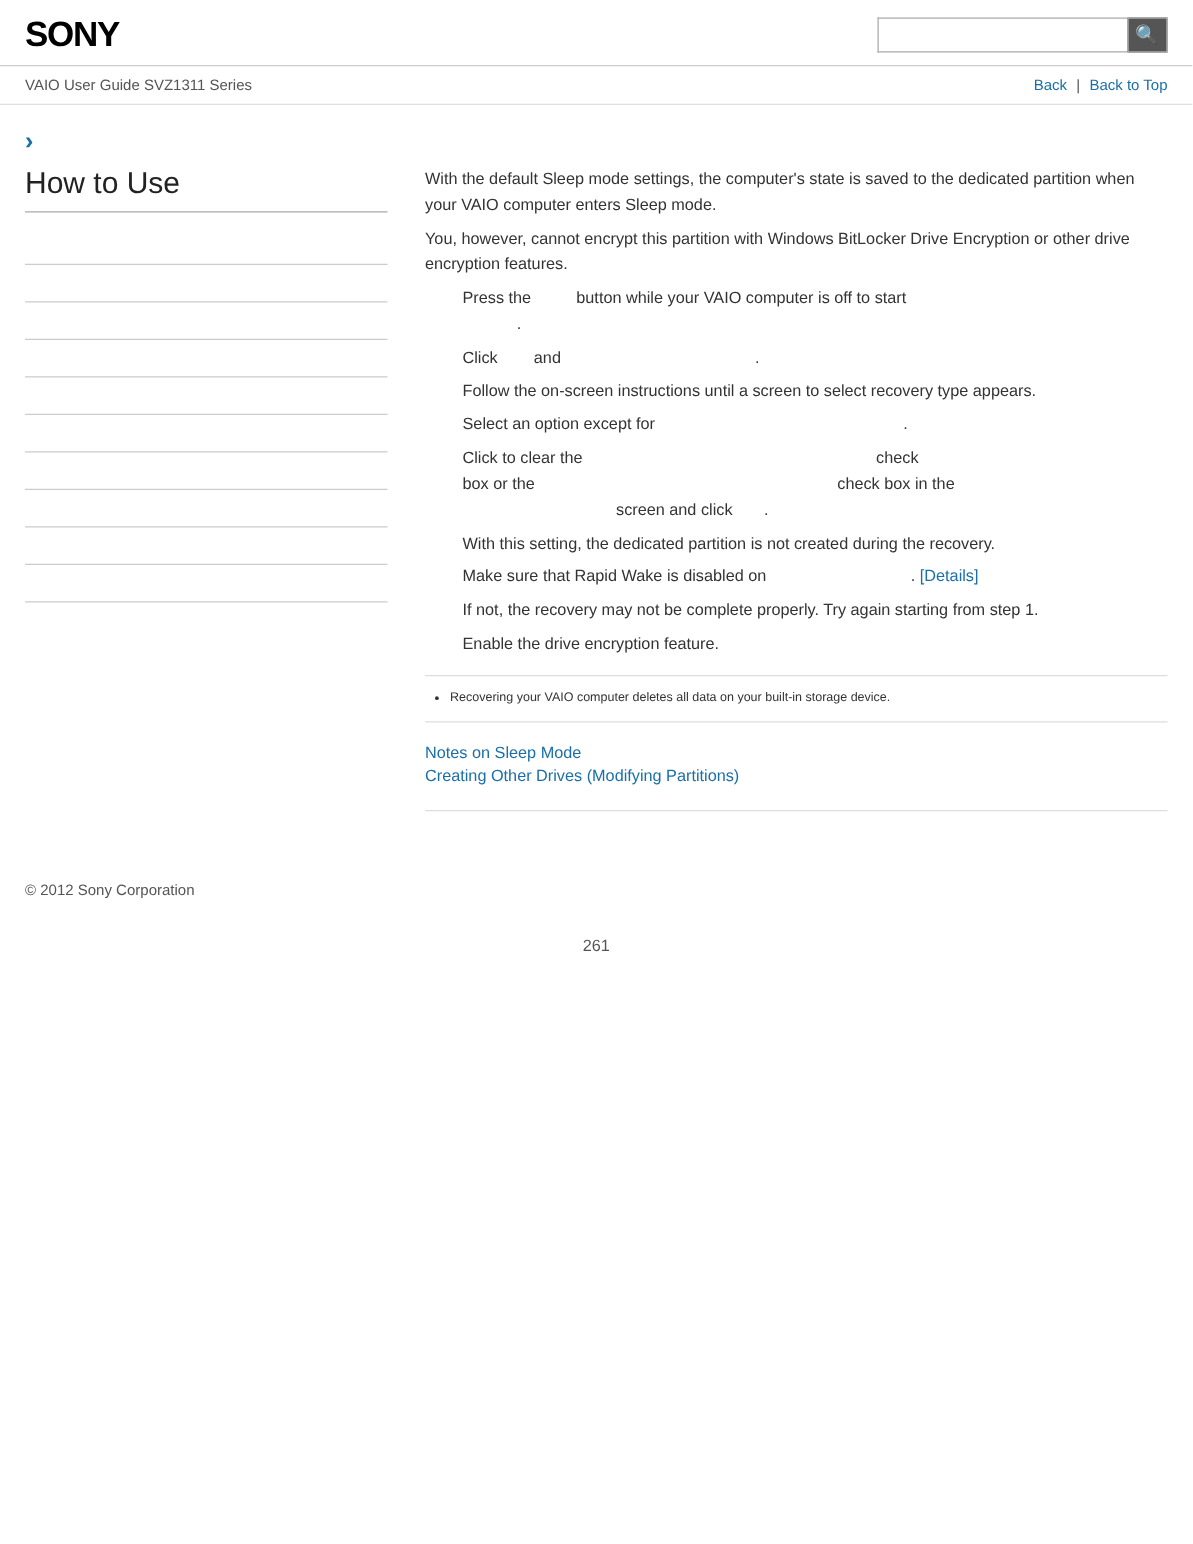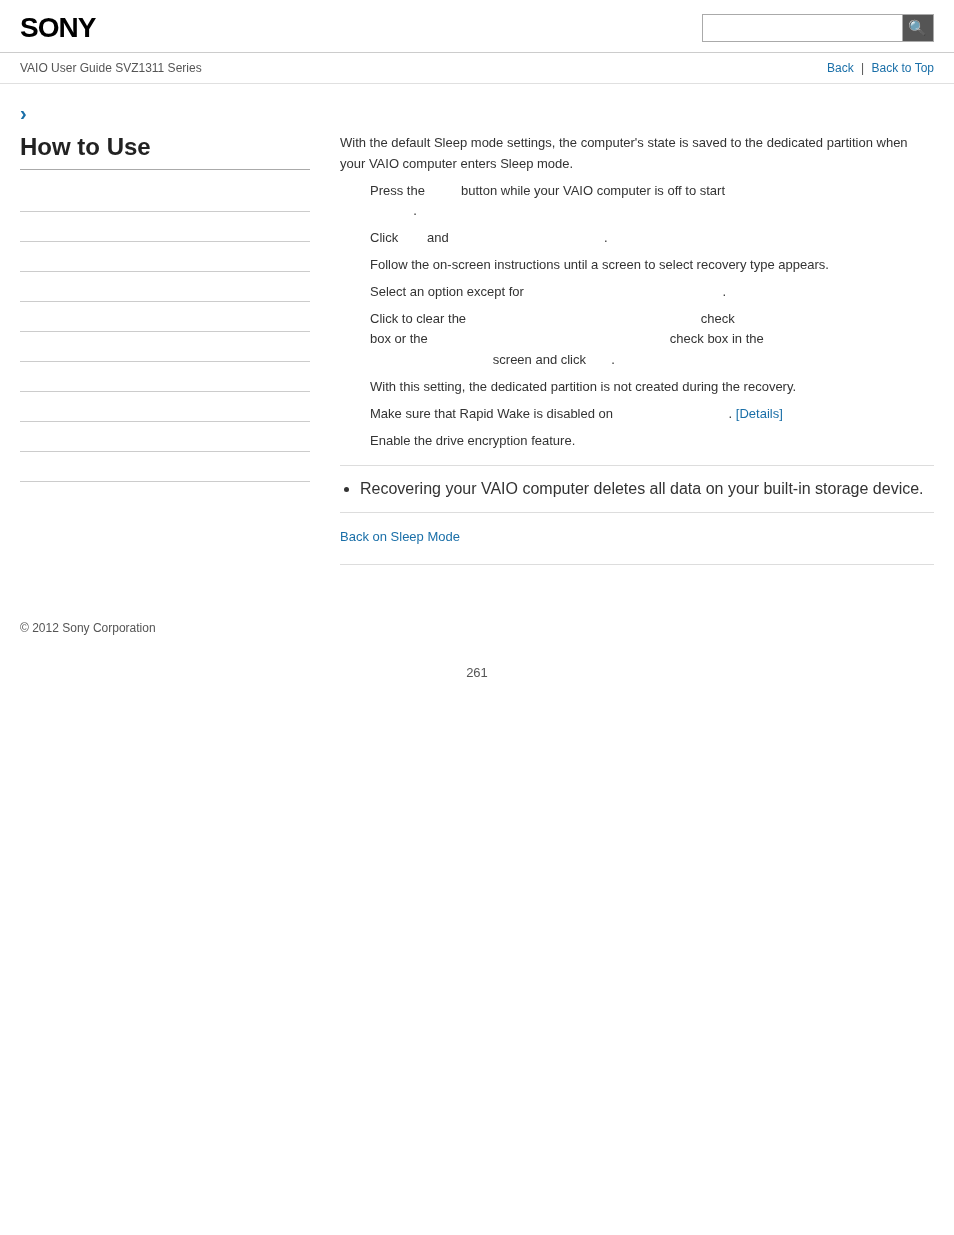--- a/index.html
+++ b/index.html
@@ -96,21 +96,21 @@
     }
 
     
     .sidebar {
       width: 310px;
       flex-shrink: 0;
       padding-right: 20px;
     }
     .sidebar-title {
       font-size: 24px;
-      font-weight: bold;
+      font-weight: normal;
       color: #222;
       margin-bottom: 12px;
       padding-bottom: 8px;
       border-bottom: 1px solid #aaa;
     }
     .sidebar-nav {
       list-style: none;
       margin-top: 8px;
     }
     .sidebar-nav li {
@@ -145,21 +145,21 @@
     .bullet-section {
       margin: 14px 0;
       padding: 10px 0;
       border-top: 1px solid #ddd;
       border-bottom: 1px solid #ddd;
     }
     .bullet-section ul {
       margin-left: 20px;
     }
     .bullet-section ul li {
-      font-size: 16px;
+      font-size: 10px;
       line-height: 1.6;
     }
 
     .related-links {
       margin: 16px 0;
       padding-bottom: 16px;
       border-bottom: 1px solid #ddd;
     }
     .related-links a {
       display: block;
@@ -232,20 +232,21 @@
       <li><a href="#">&nbsp;</a></li>
       <li><a href="#">&nbsp;</a></li>
       <li><a href="#">&nbsp;</a></li>
     </ul>
   </div>
 
   <div class="content">
 
     <div class="content-section">
       <p>With the default Sleep mode settings, the computer's state is saved to the dedicated partition when your VAIO computer enters Sleep mode.</p>
+      <p>You, however, cannot encrypt this partition with Windows BitLocker Drive Encryption or other drive encryption features.</p>
     </div>
 
     <div class="step-row">
       <span>Press the &nbsp;&nbsp;&nbsp;&nbsp;&nbsp;&nbsp;&nbsp;&nbsp; button while your VAIO computer is off to start</span><br>
       <span>&nbsp;&nbsp;&nbsp;&nbsp;&nbsp;&nbsp;&nbsp;&nbsp;&nbsp;&nbsp;&nbsp;&nbsp;.</span>
     </div>
 
     <div class="step-row">
       <span>Click &nbsp;&nbsp;&nbsp;&nbsp;&nbsp;&nbsp; and &nbsp;&nbsp;&nbsp;&nbsp;&nbsp;&nbsp;&nbsp;&nbsp;&nbsp;&nbsp;&nbsp;&nbsp;&nbsp;&nbsp;&nbsp;&nbsp;&nbsp;&nbsp;&nbsp;&nbsp;&nbsp;&nbsp;&nbsp;&nbsp;&nbsp;&nbsp;&nbsp;&nbsp;&nbsp;&nbsp;&nbsp;&nbsp;&nbsp;&nbsp;&nbsp;&nbsp;&nbsp;&nbsp;&nbsp;&nbsp;&nbsp;&nbsp;.</span>
     </div>
@@ -268,33 +269,37 @@
       <span>With this setting, the dedicated partition is not created during the recovery.</span>
     </div>
 
 
 
     <div class="step-row">
       <span>Make sure that Rapid Wake is disabled on &nbsp;&nbsp;&nbsp;&nbsp;&nbsp;&nbsp;&nbsp;&nbsp;&nbsp;&nbsp;&nbsp;&nbsp;&nbsp;&nbsp;&nbsp;&nbsp;&nbsp;&nbsp;&nbsp;&nbsp;&nbsp;&nbsp;&nbsp;&nbsp;&nbsp;&nbsp;&nbsp;&nbsp;&nbsp;&nbsp;&nbsp;. </span>
       <a href="#" class="details-link">[Details]</a>
     </div>
 
+    <div class="step-row">
+      <span>If not, the recovery may not be complete properly. Try again starting from step 1.</span>
+    </div>
 
     <div class="step-row">
       <span>Enable the drive encryption feature.</span>
     </div>
 
     <div class="bullet-section">
       <ul>
         <li>Recovering your VAIO computer deletes all data on your built-in storage device.</li>
       </ul>
     </div>
 
     <div class="related-links">
-      <a href="#">Back on Sleep Mode</a>
+      <a href="#">Notes on Sleep Mode</a>
+      <a href="#">Creating Other Drives (Modifying Partitions)</a>
     </div>
 
   </div>
 </div>
 
 <div class="footer">
   <span>© 2012 Sony Corporation</span>
 </div>
 
 <div class="page-number">261</div>

